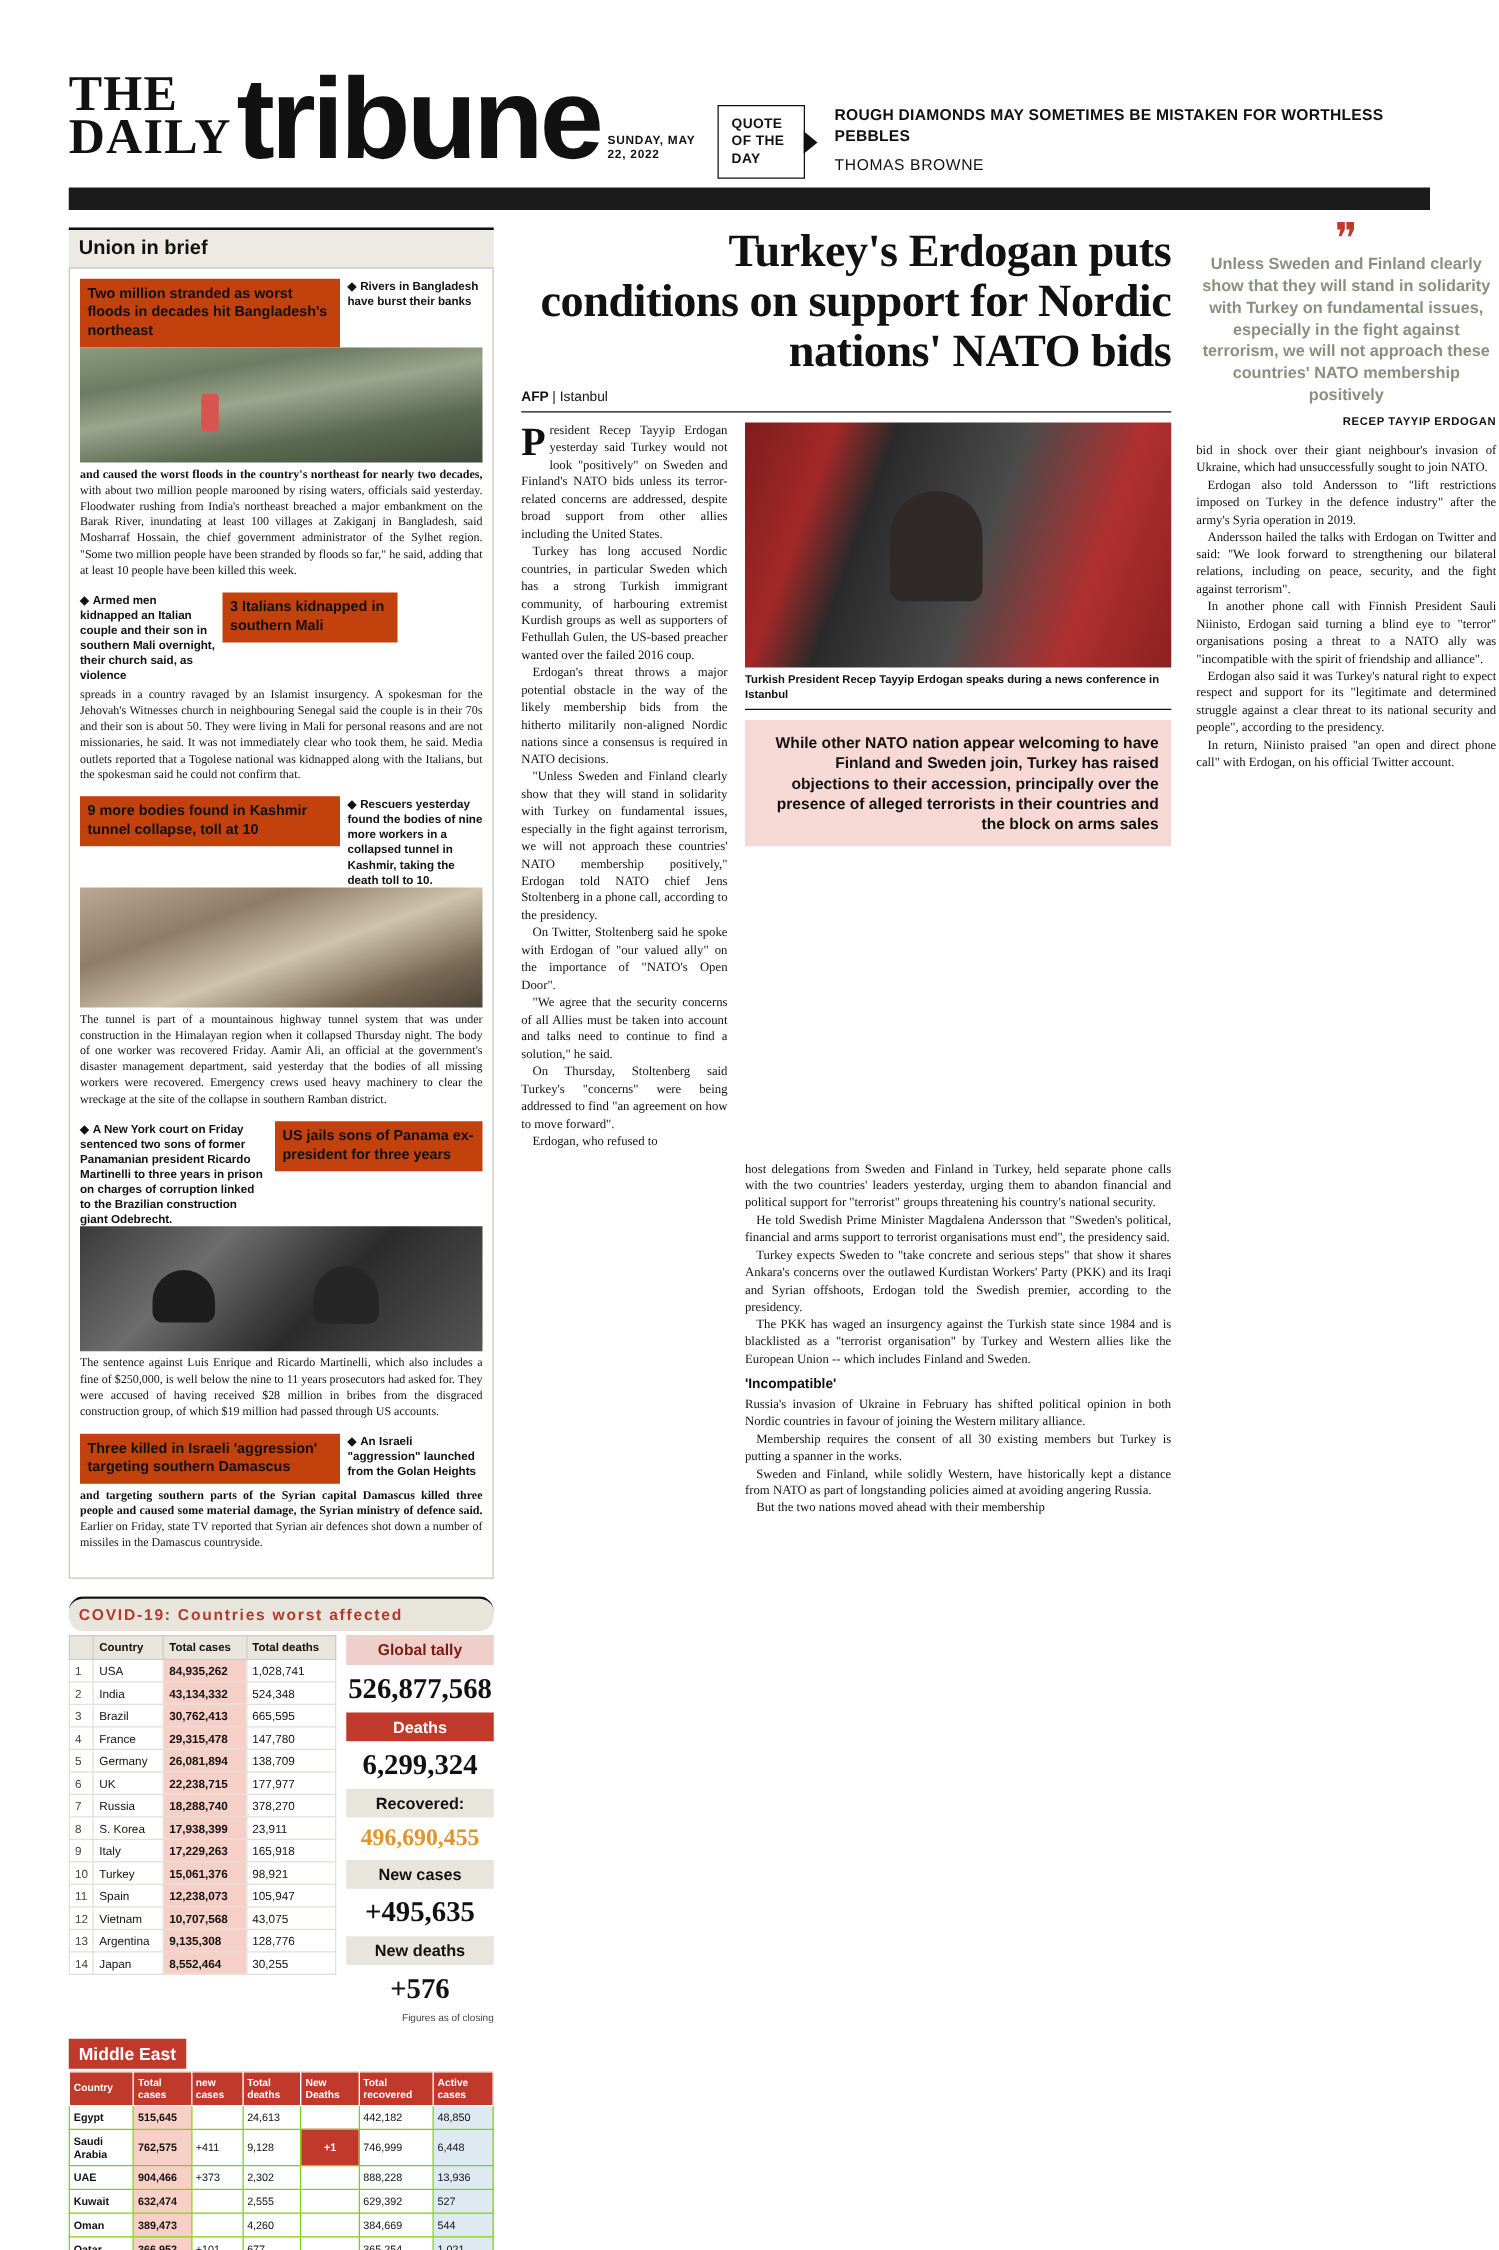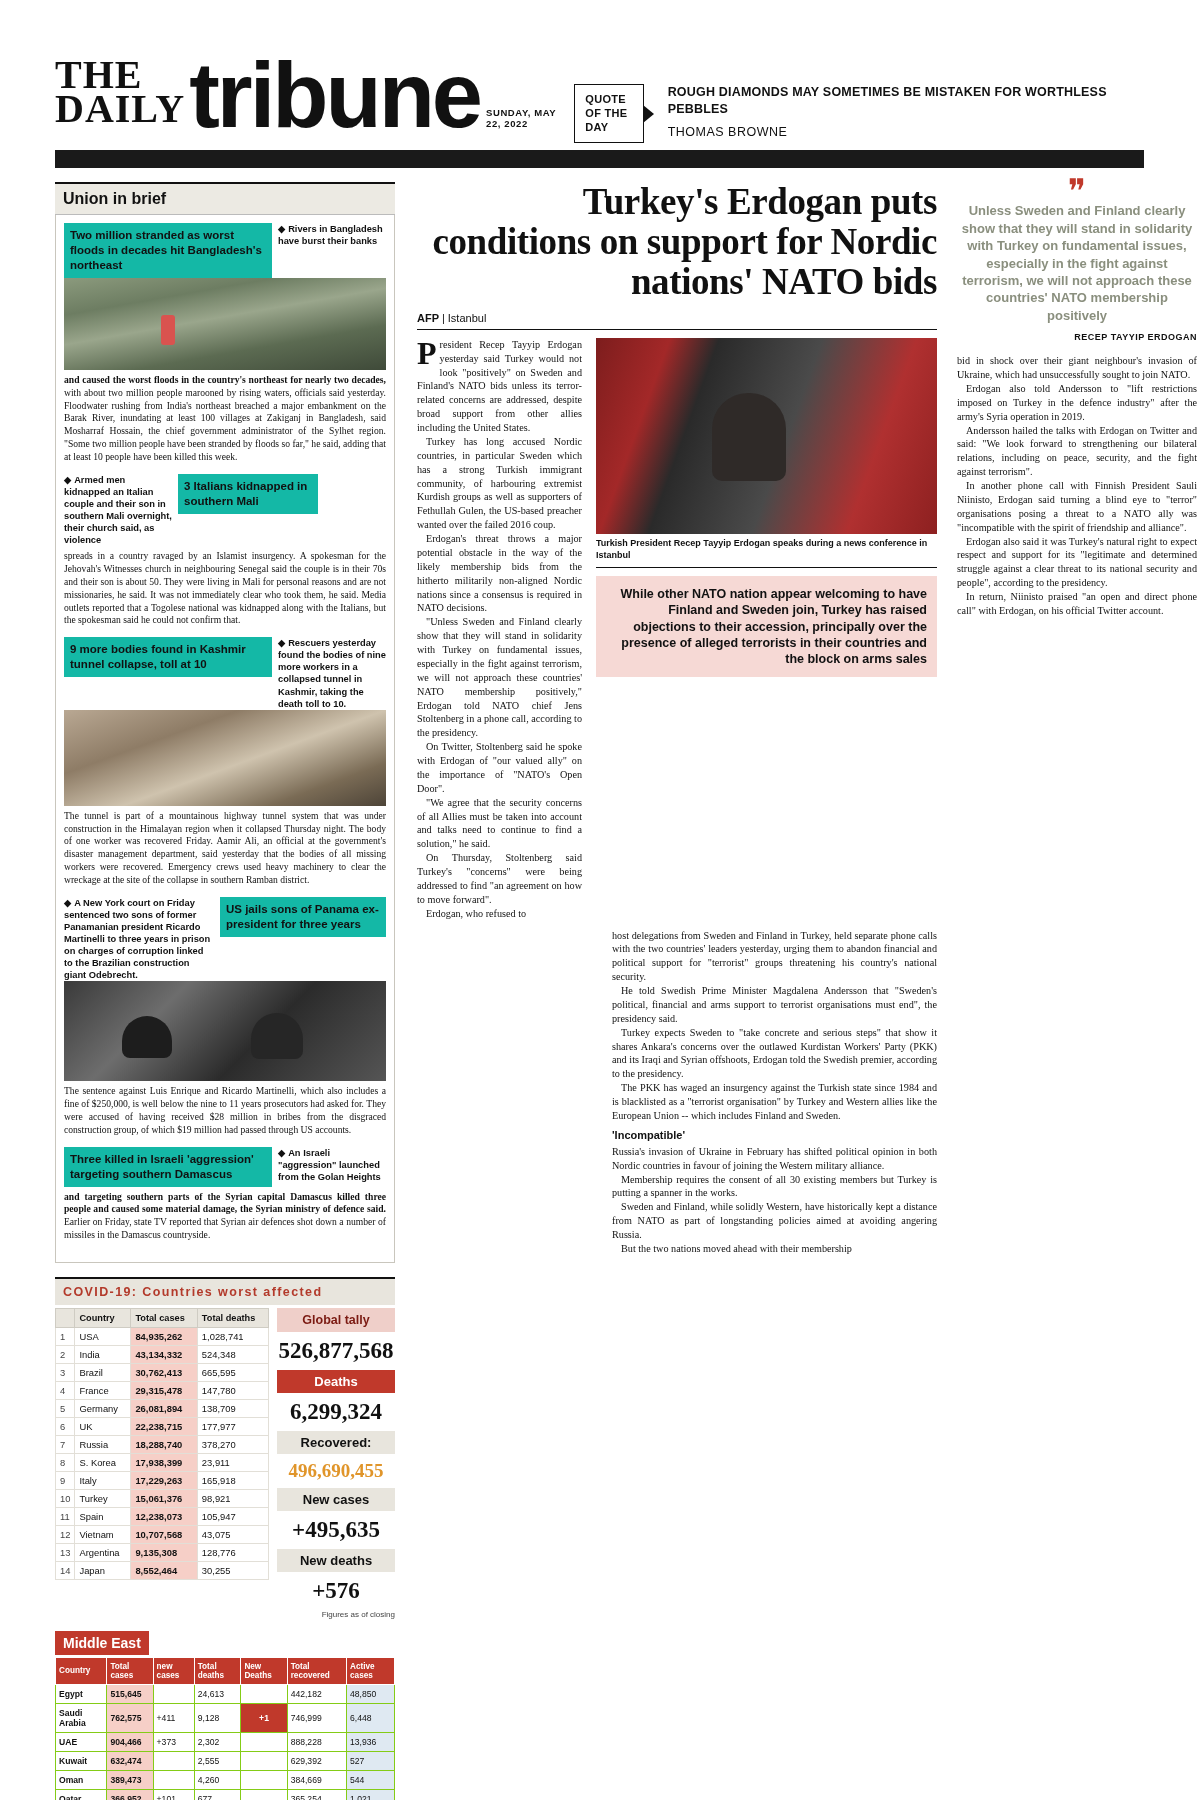--- a/index.html
+++ b/index.html
@@ -61,21 +61,21 @@
 
   
   .nib-header {
     background:#eceae3; border-top:2px solid #111; border-bottom:1px solid #bbb;
     font-family:"Liberation Sans", sans-serif; font-weight:bold; font-size:16px;
     padding:6px 8px;
   }
   .nib-box { border:1px solid #c9c6bd; border-top:none; padding:8px 8px 10px 8px; background:#fff; }
   .nib-item { margin-bottom:10px; }
   .nib-head {
-    background:#14b8a6; font-family:"Liberation Sans", sans-serif; font-weight:bold;
+    background:#c2410c; font-family:"Liberation Sans", sans-serif; font-weight:bold;
     font-size:11.5px; line-height:1.3; padding:5px 6px; display:inline-block;
   }
   .nib-headrow { display:flex; gap:6px; align-items:flex-start; }
   .nib-headrow .nib-head { flex:1; }
   .nib-side { width:108px; font-size:9.3px; line-height:1.3; font-family:"Liberation Sans", sans-serif; font-weight:bold; }
   .nib-side .dia { margin-right:3px; }
   .nib-body { font-size:9.6px; line-height:1.34; text-align:justify; margin-top:4px; }
   .nib-body b { font-weight:bold; }
 
   .flood-img {
@@ -132,21 +132,21 @@
     font-family:"Liberation Sans", sans-serif; font-weight:bold; color:#8a8f7e;
     font-size:13px; line-height:1.34; text-align:center;
   }
   .quote-mark { color:#c0392b; font-size:34px; line-height:0.6; text-align:center; font-family:"Liberation Serif",serif;}
   .quote-attrib { font-size:9px; text-align:right; font-family:"Liberation Sans", sans-serif; font-weight:bold; margin-top:8px; letter-spacing:0.5px;}
   .subhead { font-family:"Liberation Sans", sans-serif; font-weight:bold; font-size:11px; margin:5px 0 2px 0;}
 
   
   .covid-title {
     background:#e8e5dd; font-family:"Liberation Sans", sans-serif; font-weight:bold;
-    font-size:12.5px; letter-spacing:1.4px; color:#b33a2b; padding:6px 8px; border-top:2px solid #111;
+    font-size:12.5px; letter-spacing:1.4px; color:#b33a2b; padding:6px 8px; border-top:2px solid #111;border-radius:12px;
   }
   table.covid { width:100%; border-collapse:collapse; font-size:9.4px; font-family:"Liberation Sans", sans-serif;}
   table.covid th {
     background:#e8e5dd; font-size:9.2px; font-weight:bold; padding:4px 4px; text-align:left; border:1px solid #cfccc3;
   }
   table.covid td { padding:3px 4px; border:1px solid #e2dfd7; }
   table.covid td.num { width:14px; color:#444; }
   table.covid td.cases { background:#f6cfc7; font-weight:bold; }
   table.covid td.deaths { text-align:left; }
   .tally-head {
@@ -469,21 +469,21 @@
           <p>On Thursday, Stoltenberg said Turkey's "concerns" were being addressed to find "an agreement on how to move forward".</p>
           <p>Erdogan, who refused to</p>
         </div>
         <div style="flex:1">
           <div class="photo-erdogan"></div>
           <div class="caption">Turkish President Recep Tayyip Erdogan speaks during a news conference in Istanbul</div>
           <div class="pullquote-red" style="margin-top:8px">While other NATO nation appear welcoming to have Finland and Sweden join, Turkey has raised objections to their accession, principally over the presence of alleged terrorists in their countries and the block on arms sales</div>
         </div>
       </div>
 
-      <div style="display:flex; gap:30px; margin-top:8px;">
+      <div style="display:flex; gap:14px; margin-top:8px;">
         <div style="width:165px" class="story-col"></div>
         <div style="flex:1" class="story-col">
           <p class="first">host delegations from Sweden and Finland in Turkey, held separate phone calls with the two countries' leaders yesterday, urging them to abandon financial and political support for "terrorist" groups threatening his country's national security.</p>
           <p>He told Swedish Prime Minister Magdalena Andersson that "Sweden's political, financial and arms support to terrorist organisations must end", the presidency said.</p>
           <p>Turkey expects Sweden to "take concrete and serious steps" that show it shares Ankara's concerns over the outlawed Kurdistan Workers' Party (PKK) and its Iraqi and Syrian offshoots, Erdogan told the Swedish premier, according to the presidency.</p>
           <p>The PKK has waged an insurgency against the Turkish state since 1984 and is blacklisted as a "terrorist organisation" by Turkey and Western allies like the European Union -- which includes Finland and Sweden.</p>
           <div class="subhead">'Incompatible'</div>
           <p class="first">Russia's invasion of Ukraine in February has shifted political opinion in both Nordic countries in favour of joining the Western military alliance.</p>
           <p>Membership requires the consent of all 30 existing members but Turkey is putting a spanner in the works.</p>
           <p>Sweden and Finland, while solidly Western, have historically kept a distance from NATO as part of longstanding policies aimed at avoiding angering Russia.</p>

